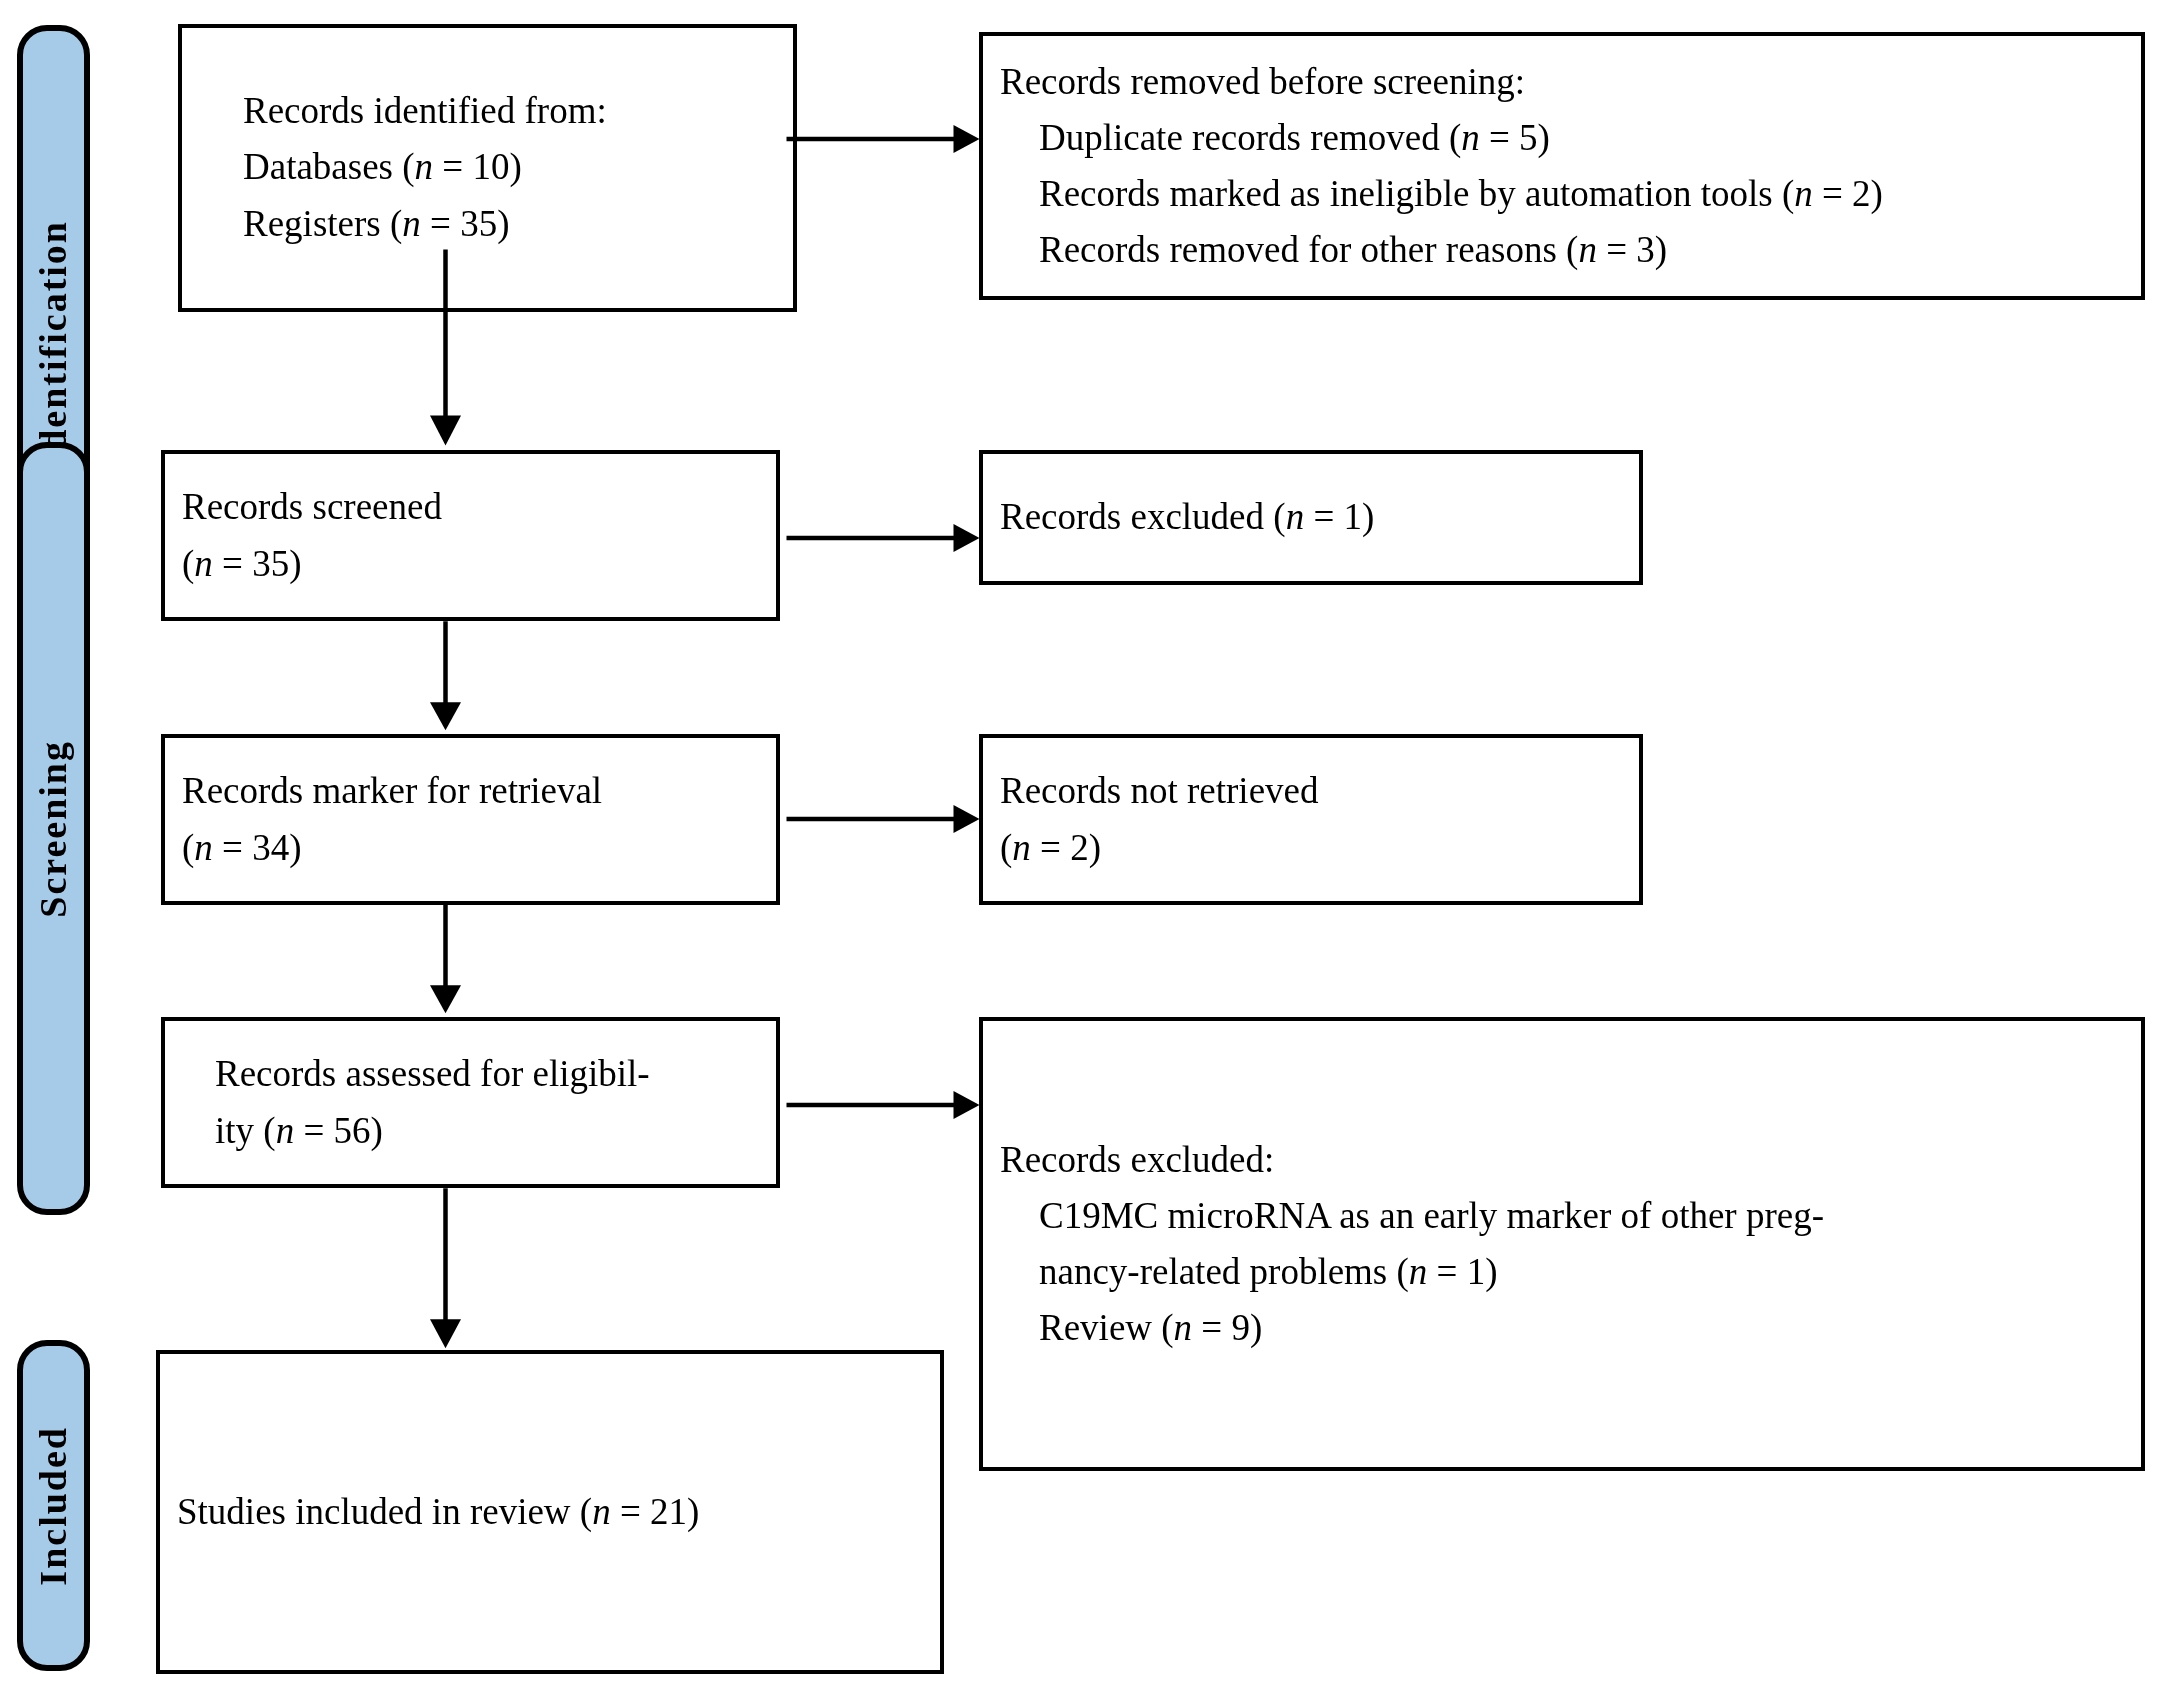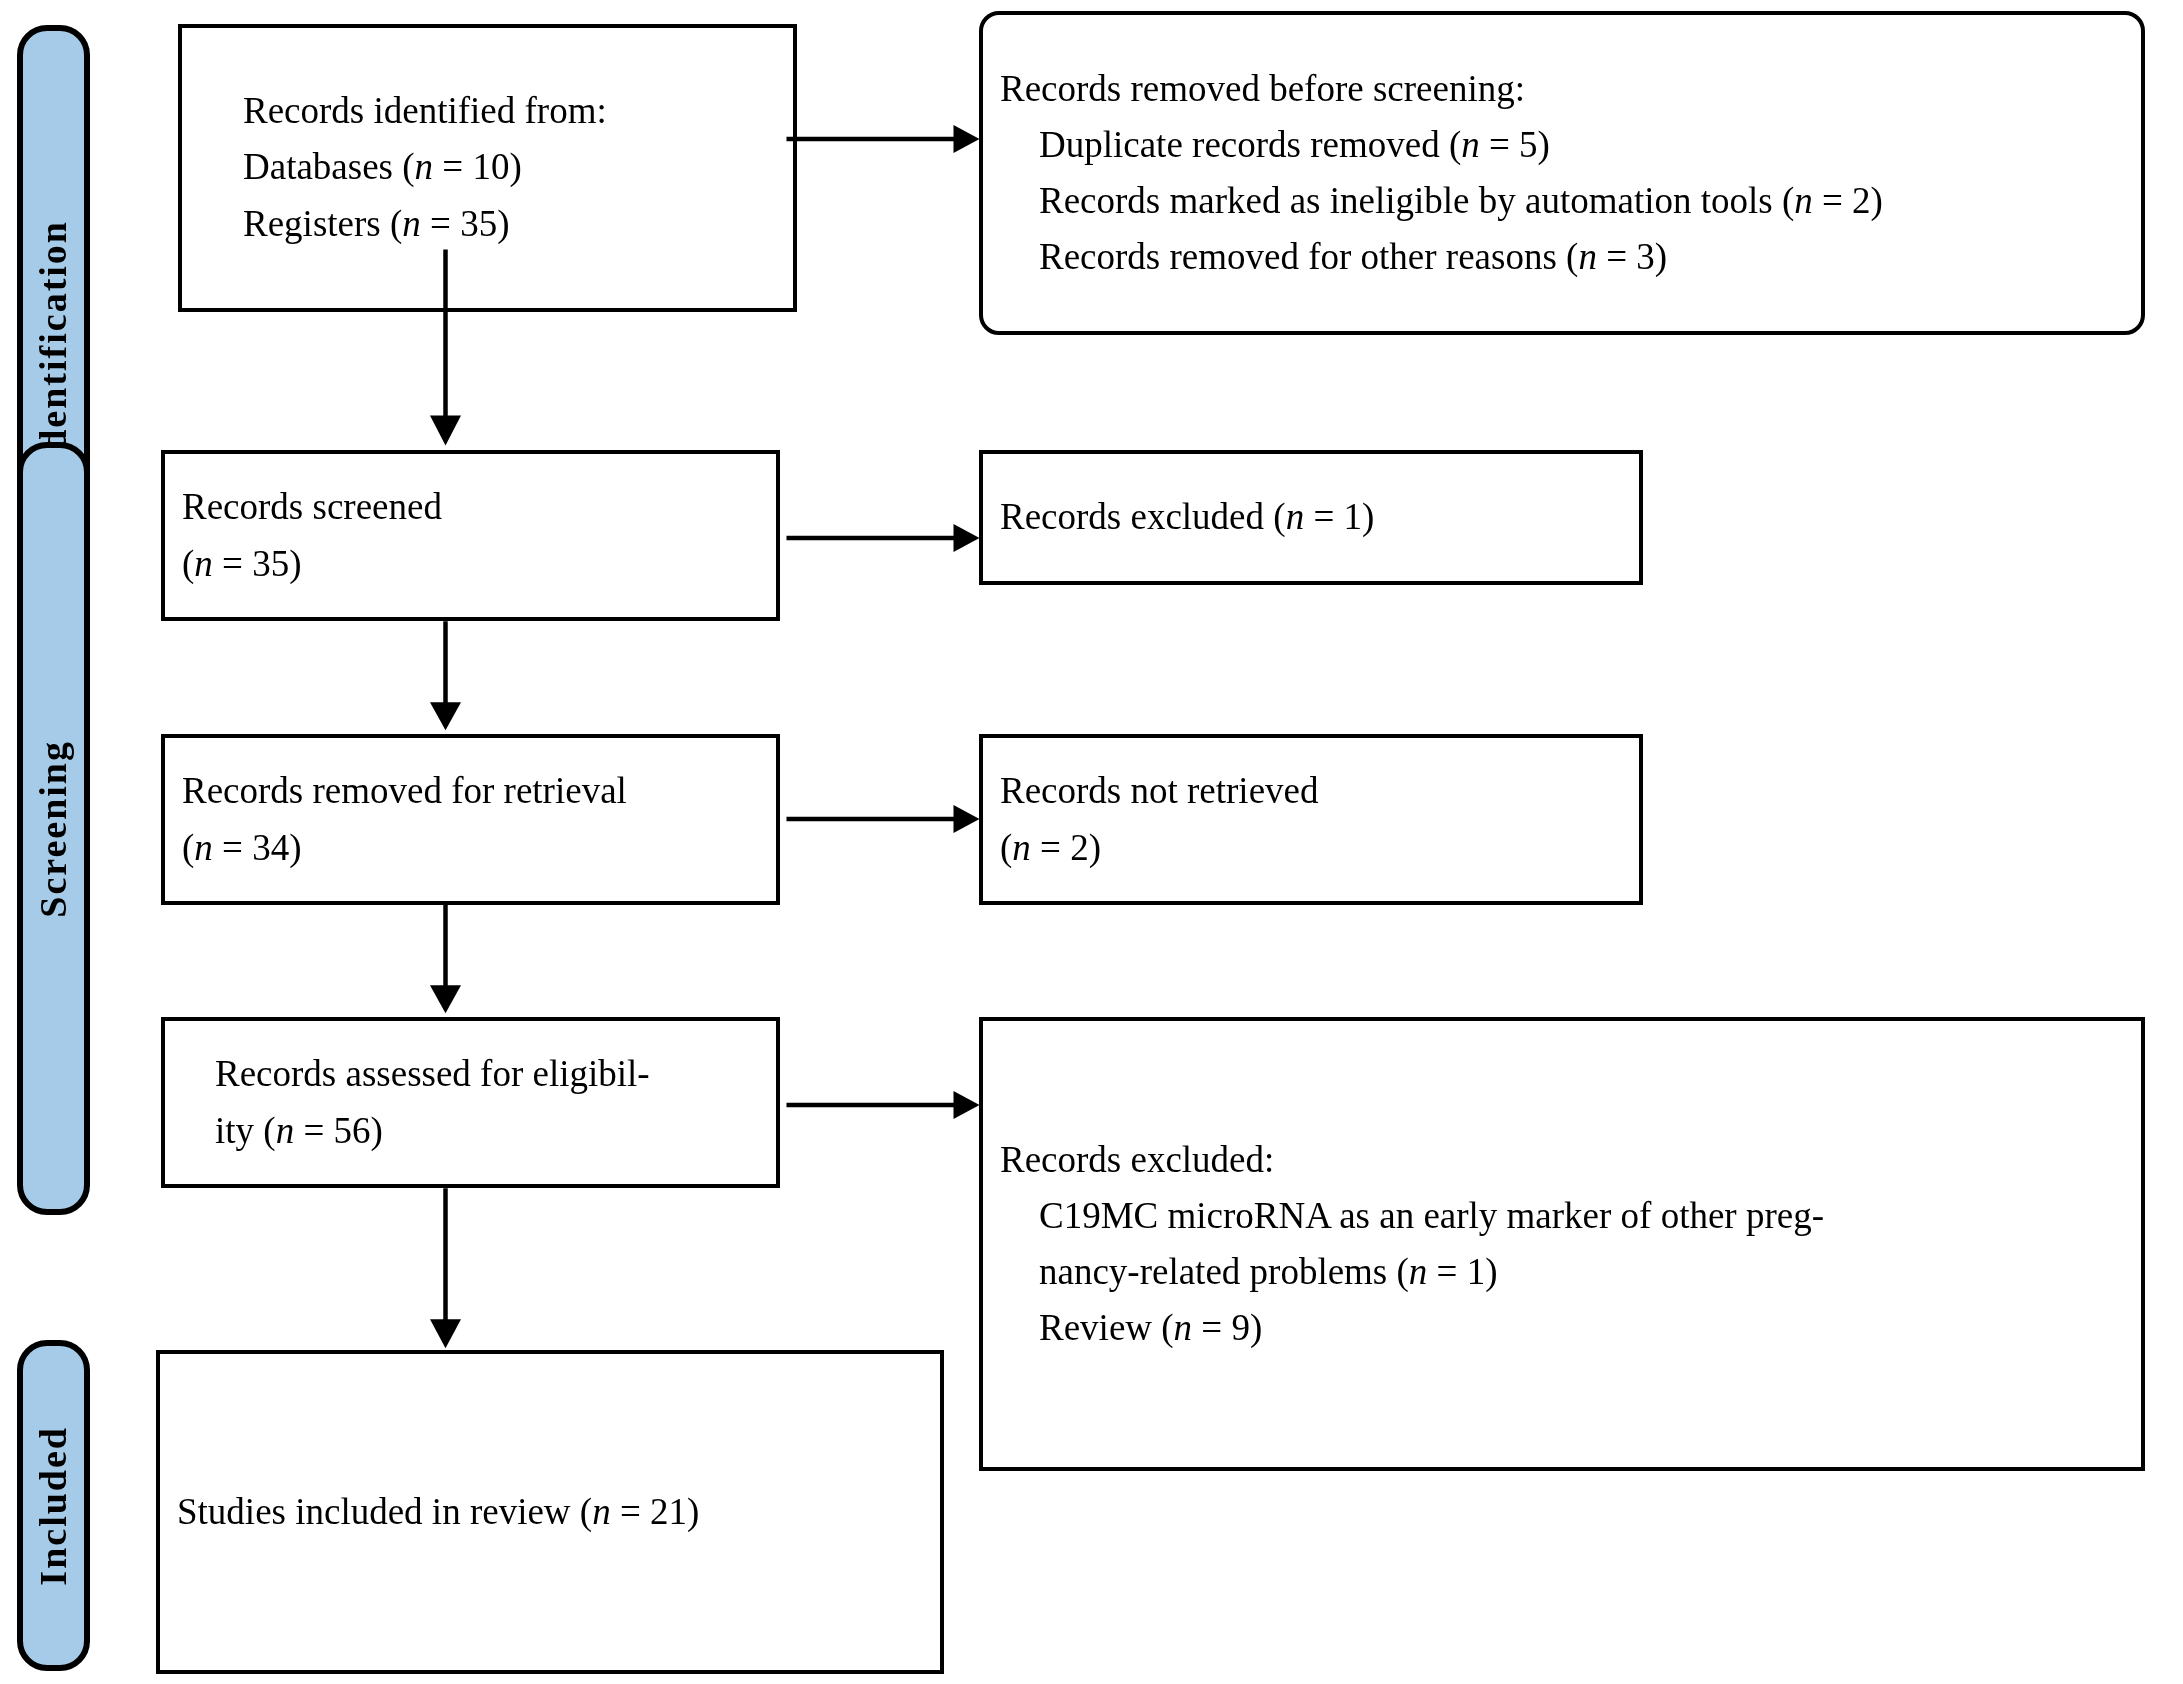--- a/index.html
+++ b/index.html
@@ -105,21 +105,21 @@
   <div class="flow-box" style="left:178px; top:23.6px; width:619px; height:288px;padding-left:44px;">
     <div class="box-text">Records identified from:</div>
     <div class="box-text">
       <span>Databases (</span><em class="n-italic">n</em><span> = 10)</span>
     </div>
     <div class="box-text">
       <span>Registers (</span><em class="n-italic">n</em><span> = 35)</span>
     </div>
   </div>
 
-  <div class="flow-box" style="left:979px; top:11px; width:1166px; height:324px;border-radius:20px;">
+  <div class="flow-box" style="left:979px; top:32px; width:1166px; height:268px;">
     <div class="box-text">Records removed before screening:</div>
     <div class="sub-list">
       <div class="sub-line">
         <span>Duplicate records removed (</span><em class="n-italic">n</em><span> = 5)</span>
       </div>
       <div class="sub-line">
         <span>Records marked as ineligible by automation tools (</span><em class="n-italic">n</em><span> = 2)</span>
       </div>
       <div class="sub-line">
         <span>Records removed for other reasons (</span><em class="n-italic">n</em><span> = 3)</span>
@@ -162,21 +162,21 @@
   </div>
 
   <div class="connector" style="left:425px; top:621px; width:41px; height:113px;">
     <svg width="41" height="113" viewBox="0 0 82 225">
       <line x1="41" y1="0" x2="41" y2="168" stroke="#000" stroke-width="9"></line>
       <polygon points="10,162 72,162 41,218" fill="#000"></polygon>
     </svg>
   </div>
 
   <div class="flow-box" style="left:161px; top:734px; width:619px; height:171px;">
-    <div class="box-text">Records removed for retrieval</div>
+    <div class="box-text">Records marker for retrieval</div>
     <div class="box-text">
       <span>(</span><em class="n-italic">n</em><span> = 34)</span>
     </div>
   </div>
 
   <div class="flow-box" style="left:979px; top:734px; width:664px; height:171px;">
     <div class="box-text">Records not retrieved</div>
     <div class="box-text">
       <span>(</span><em class="n-italic">n</em><span> = 2)</span>
     </div>

